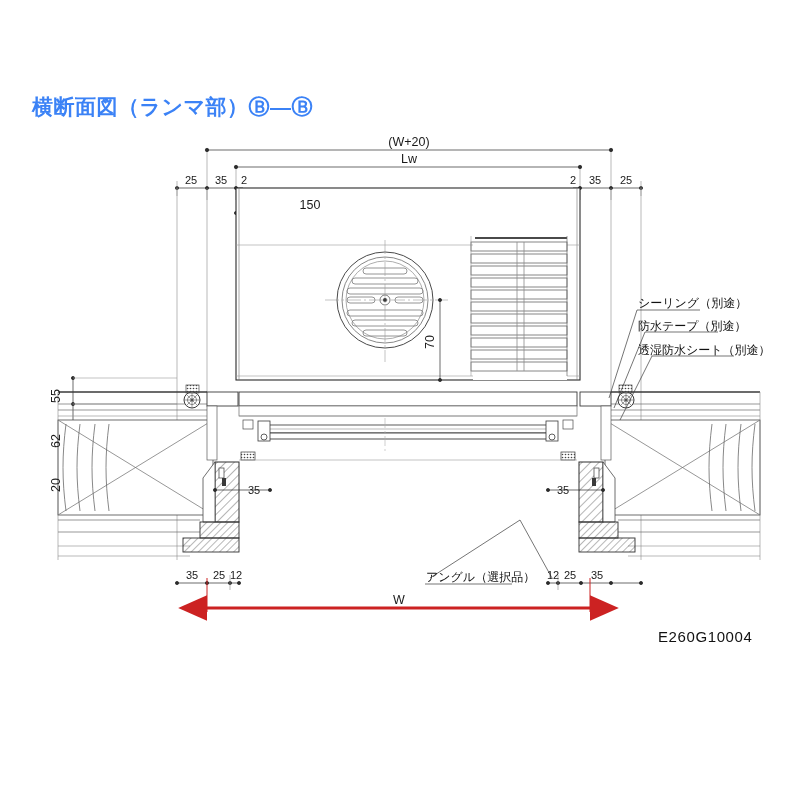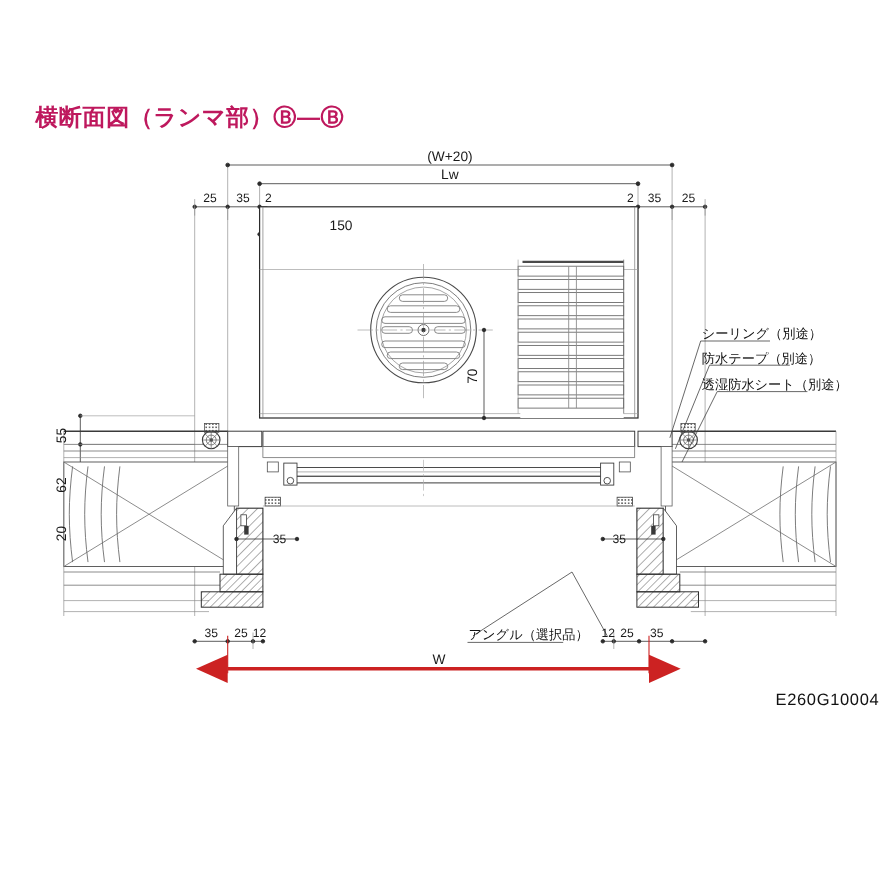--- a/index.html
+++ b/index.html
@@ -1,21 +1,21 @@
 <!DOCTYPE html>
 <html><head>
 <meta charset="utf-8">
 <style>
   html,body{margin:0;padding:0;background:#ffffff;}
   body{width:800px;height:800px;overflow:hidden;
        font-family:"Liberation Sans","DejaVu Sans",sans-serif;color:#1a1a1a;}
   #stage{position:relative;width:800px;height:800px;background:#fff;}
   #title{position:absolute;left:32px;top:93px;font-size:21px;font-weight:bold;
-         letter-spacing:.5px;white-space:nowrap;color:#be185d;}
-  #drawno{position:absolute;left:705px;top:628px;font-size:15px;
+         letter-spacing:.5px;white-space:nowrap;color:#3b82f6;}
+  #drawno{position:absolute;left:658px;top:628px;font-size:15px;
           letter-spacing:.6px;color:#111;white-space:nowrap;}
   svg{position:absolute;left:0;top:0;}
   .dimtxt{font-family:"Liberation Sans","DejaVu Sans",sans-serif;font-size:11px;fill:#1a1a1a;}
   .dimtxt13{font-family:"Liberation Sans","DejaVu Sans",sans-serif;font-size:12.5px;fill:#1a1a1a;}
   .anno{font-family:"Liberation Sans","DejaVu Sans",sans-serif;font-size:12px;fill:#111;}
 </style>
 </head>
 <body>
 
 <div id="stage">

